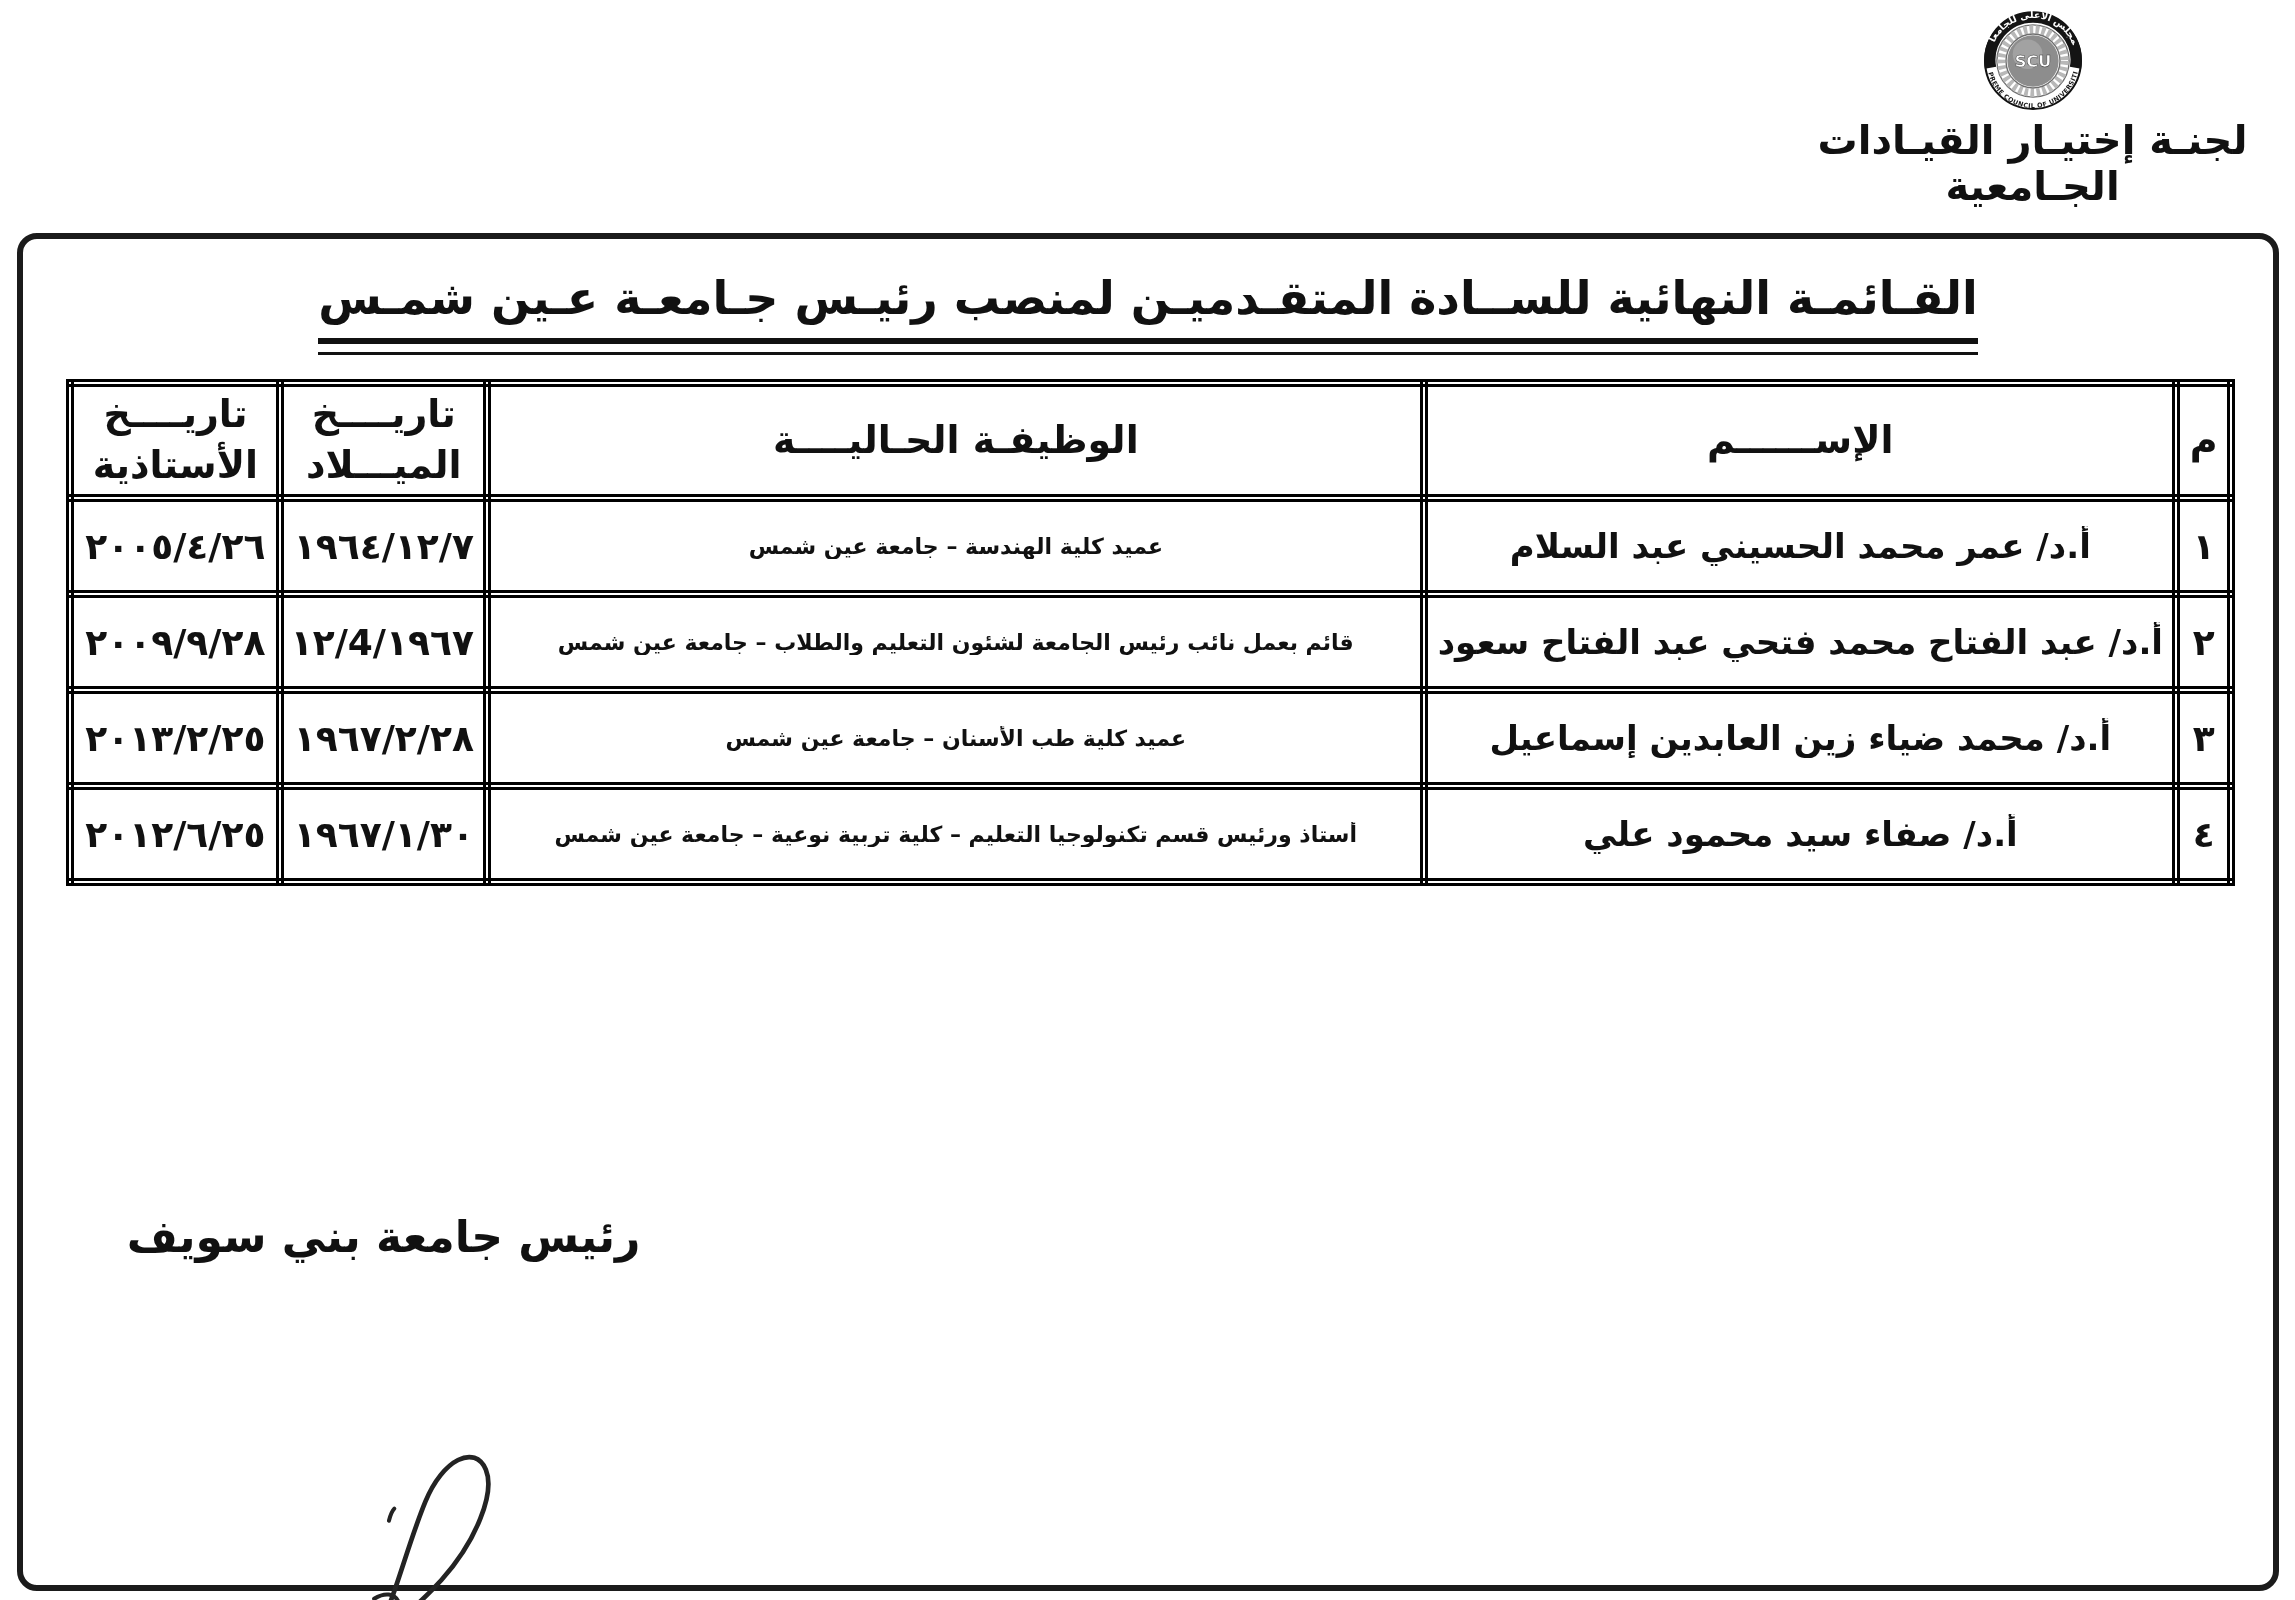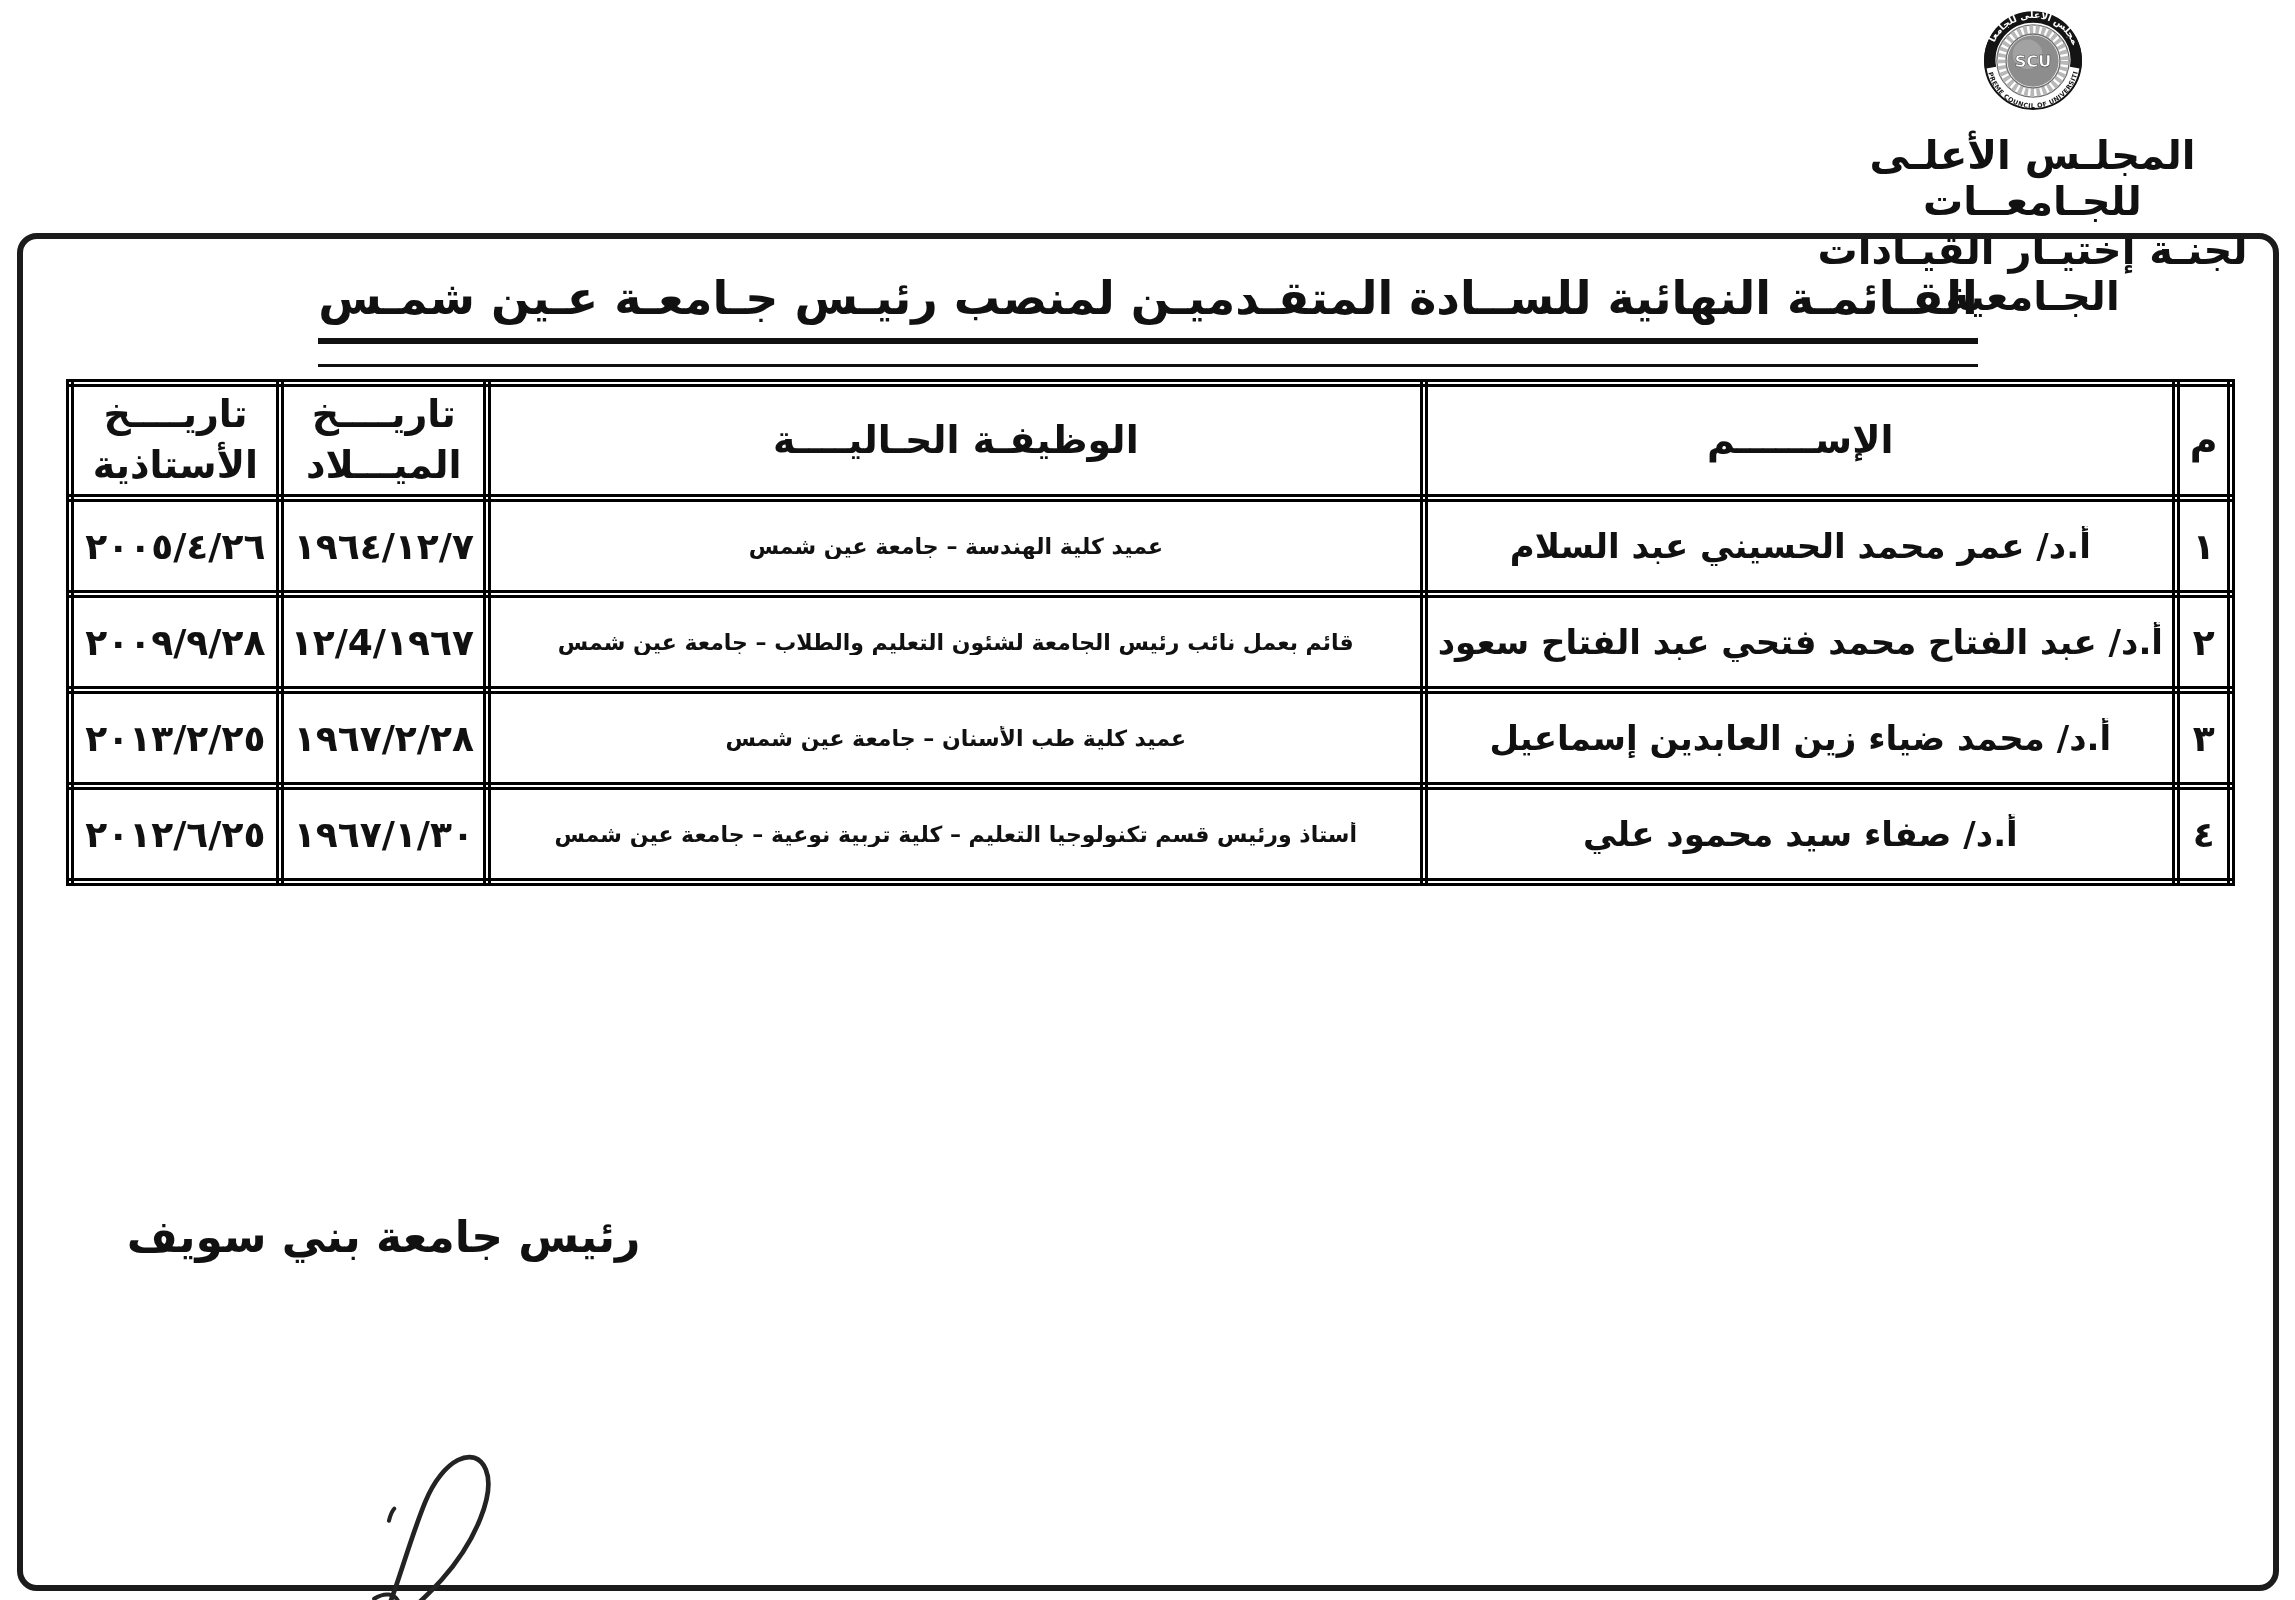--- a/index.html
+++ b/index.html
@@ -24,21 +24,21 @@
   
   .frame{
     position:absolute;left:17px;top:233px;
     width:2250px;height:1346px;
     border:6px solid #1b1b1b;
     border-radius:20px;
   }
 
   
   .doc-title{position:absolute;top:31px;left:0;right:0;text-align:center;}
-  .title-wrap{display:inline-block;border-bottom:3.4px solid #111;padding-bottom:20px;}
+  .title-wrap{display:inline-block;border-bottom:3.4px solid #111;padding-bottom:8px;}
   .title-text{display:block;font-size:46px;font-weight:bold;border-bottom:6.7px solid #111;padding-bottom:10.8px;line-height:1.25;}
 
   
   table.tbl{
     position:absolute;right:38px;top:140px;
     border-collapse:collapse;table-layout:fixed;
     direction:rtl;
   }
   .tbl th,.tbl td{
     border:8.8px double #000;
@@ -79,21 +79,20 @@
       <path id="arc-bottom" d="M -66,18 A 68,68 0 0 0 66,18"></path>
     </defs>
     <text font-size="14" font-weight="bold" fill="#ffffff">
       <textPath href="#arc-top" startOffset="50%" text-anchor="middle">المجلس الأعلى للجامعات</textPath>
     </text>
     <text font-size="9.5" font-weight="bold" fill="#1a1a1a" letter-spacing="0.5">
       <textPath href="#arc-bottom" startOffset="50%" text-anchor="middle">SUPREME COUNCIL OF UNIVERSITIES</textPath>
     </text>
     <text x="0" y="9" font-size="24" font-weight="bold" fill="#ffffff" stroke="#3a3a3a" stroke-width="0.7" text-anchor="middle">SCU</text>
   </svg>
-  <div class="org-line1">المجلـس الأعلـى للجـامعــات</div>
   <div class="org-line2">لجنـة إختيـار القيـادات الجـامعية</div>
 </div>
 
 <div class="frame">
 
   <div class="doc-title">
     <span class="title-wrap">
       <span class="title-text">القـائمـة النهائية للســادة المتقـدميـن لمنصب رئيـس جـامعـة عـين شمـس</span>
     </span>
   </div>

